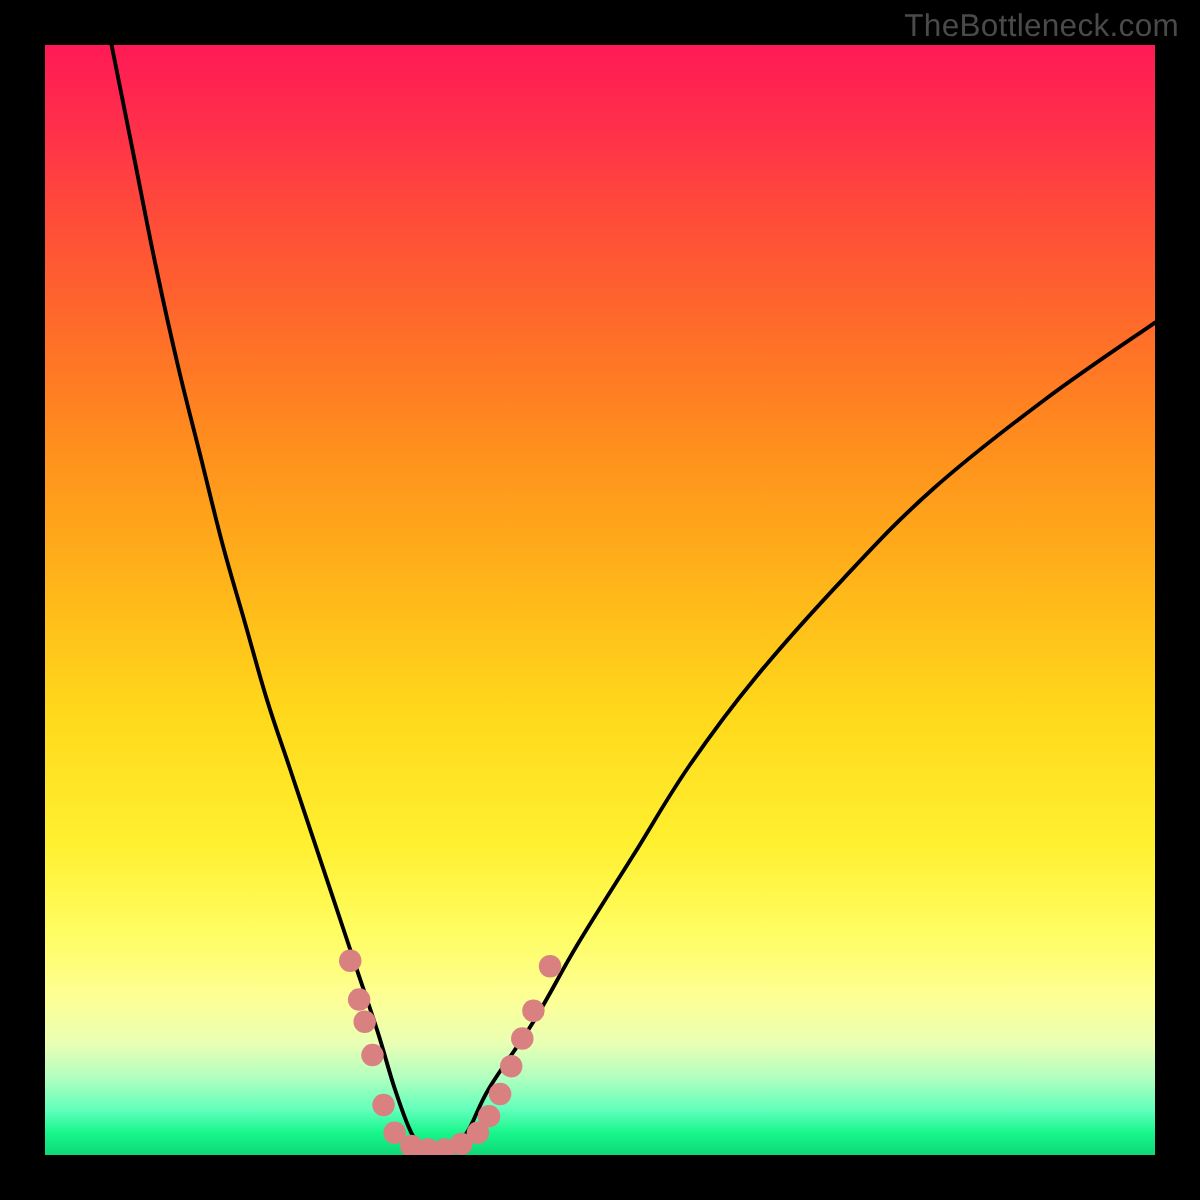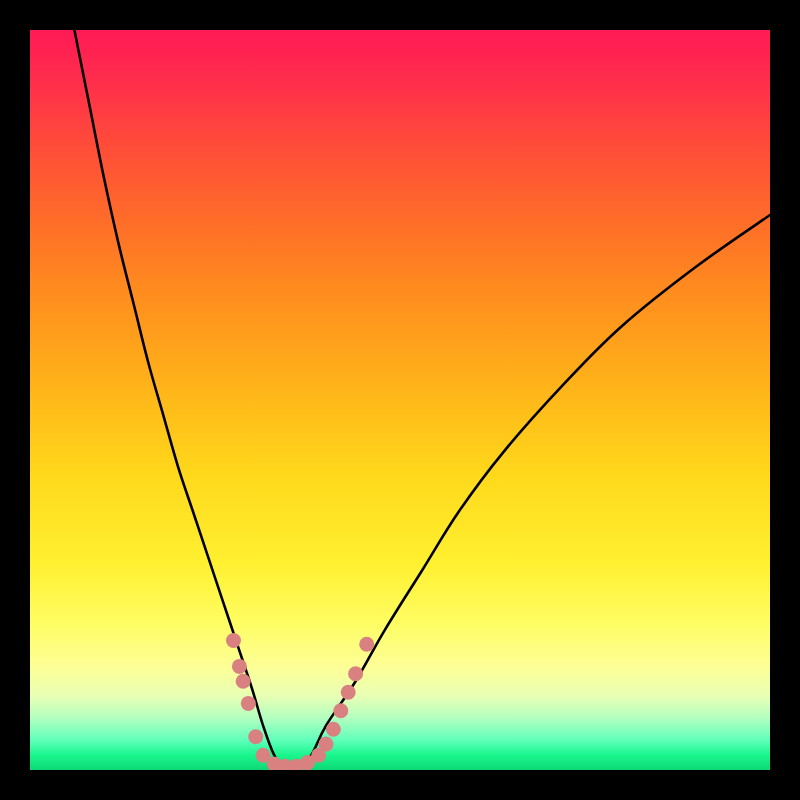--- a/index.html
+++ b/index.html
@@ -91,13 +91,14 @@
           <circle cx="288.60" cy="725.20" r="7.5" fill="#d98181"></circle>
           <circle cx="296.00" cy="714.10" r="7.5" fill="#d98181"></circle>
           <circle cx="303.40" cy="699.30" r="7.5" fill="#d98181"></circle>
           <circle cx="310.80" cy="680.80" r="7.5" fill="#d98181"></circle>
           <circle cx="318.20" cy="662.30" r="7.5" fill="#d98181"></circle>
           <circle cx="325.60" cy="643.80" r="7.5" fill="#d98181"></circle>
           <circle cx="336.70" cy="614.20" r="7.5" fill="#d98181"></circle>
         </g>
     </svg>
   </div>
+  <div class="watermark">TheBottleneck.com</div>
 </div>
 
 </body></html>

